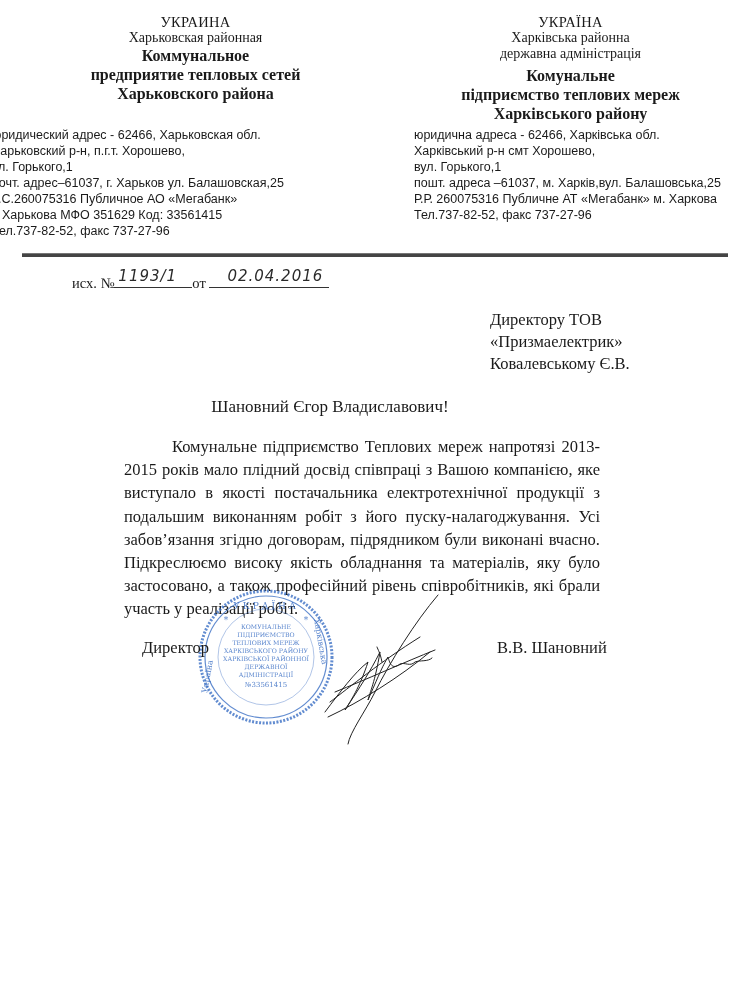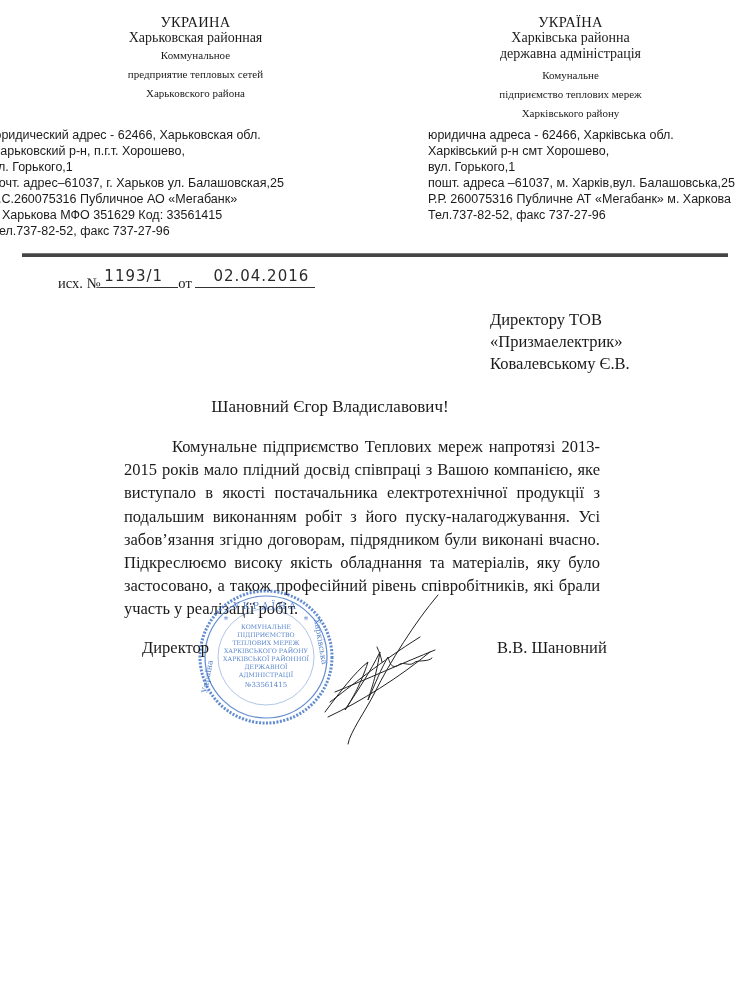--- a/index.html
+++ b/index.html
@@ -6,28 +6,28 @@
   body {
     width: 750px; height: 1000px; background: #ffffff; position: relative;
     overflow: hidden; color: #1a1a1a;
     font-family: "Liberation Serif", "DejaVu Serif", serif;
   }
   .hdr { position: absolute; top: 14px; }
   .hdr-left { left: 0; width: 375px; }
   .hdr-right { left: 375px; width: 375px; }
   .hdr .c { text-align: center; font-size: 14px; line-height: 16px; margin-left: 16px; }
   .hdr .country { font-size: 14.5px; letter-spacing: 0.3px; }
-  .hdr .org { font-weight: normal; font-size: 11px; line-height: 19px; }
+  .hdr .org { font-weight: bold; font-size: 16px; line-height: 19px; }
   .addr { position: absolute; font-size: 12.5px; line-height: 16px; white-space: nowrap; font-family: "Liberation Sans", "DejaVu Sans", sans-serif; }
   .addr-left { left: 0; top: 127px; margin-left: -8px; }
-  .addr-right { left: 428px; top: 127px; }
+  .addr-right { left: 414px; top: 127px; }
   .rule { position: absolute; left: 22px; top: 253px; width: 706px; height: 3px; background: #444; border-top: 1px solid #777; }
-  .ref { position: absolute; left: 58px; top: 271px; font-size: 14.5px; }
+  .ref { position: absolute; left: 72px; top: 271px; font-size: 14.5px; }
   .ref .line { display: inline-block; border-bottom: 1px solid #333; height: 16px; vertical-align: baseline; position: relative; }
-  .hand { font-family: "DejaVu Sans", sans-serif; font-size: 15px; color: #2a2a2a; position: absolute; bottom: 2px; letter-spacing: 1px; }
+  .hand { font-family: "DejaVu Sans", sans-serif; font-style: italic; font-size: 15px; color: #2a2a2a; position: absolute; bottom: 2px; letter-spacing: 1px; }
   .addressee { position: absolute; left: 443px; top: 309px; font-size: 16.5px; line-height: 22px; margin-left: 47px; }
   .greeting { position: absolute; left: 0; width: 660px; top: 397px; text-align: center; font-size: 17px; }
   .body-text { position: absolute; left: 124px; width: 476px; top: 435px; font-size: 16.5px; line-height: 23.2px; text-align: justify; }
   .body-text .indent { display: inline-block; width: 48px; }
   .sig-title { position: absolute; left: 142px; top: 638px; font-size: 16.5px; }
   .sig-name { position: absolute; left: 497px; top: 638px; font-size: 16.5px; }
   .stamp { position: absolute; left: 196px; top: 587px; width: 140px; height: 140px; }
   .signature { position: absolute; left: 320px; top: 592px; width: 130px; height: 155px; }
 </style>
 </head>

